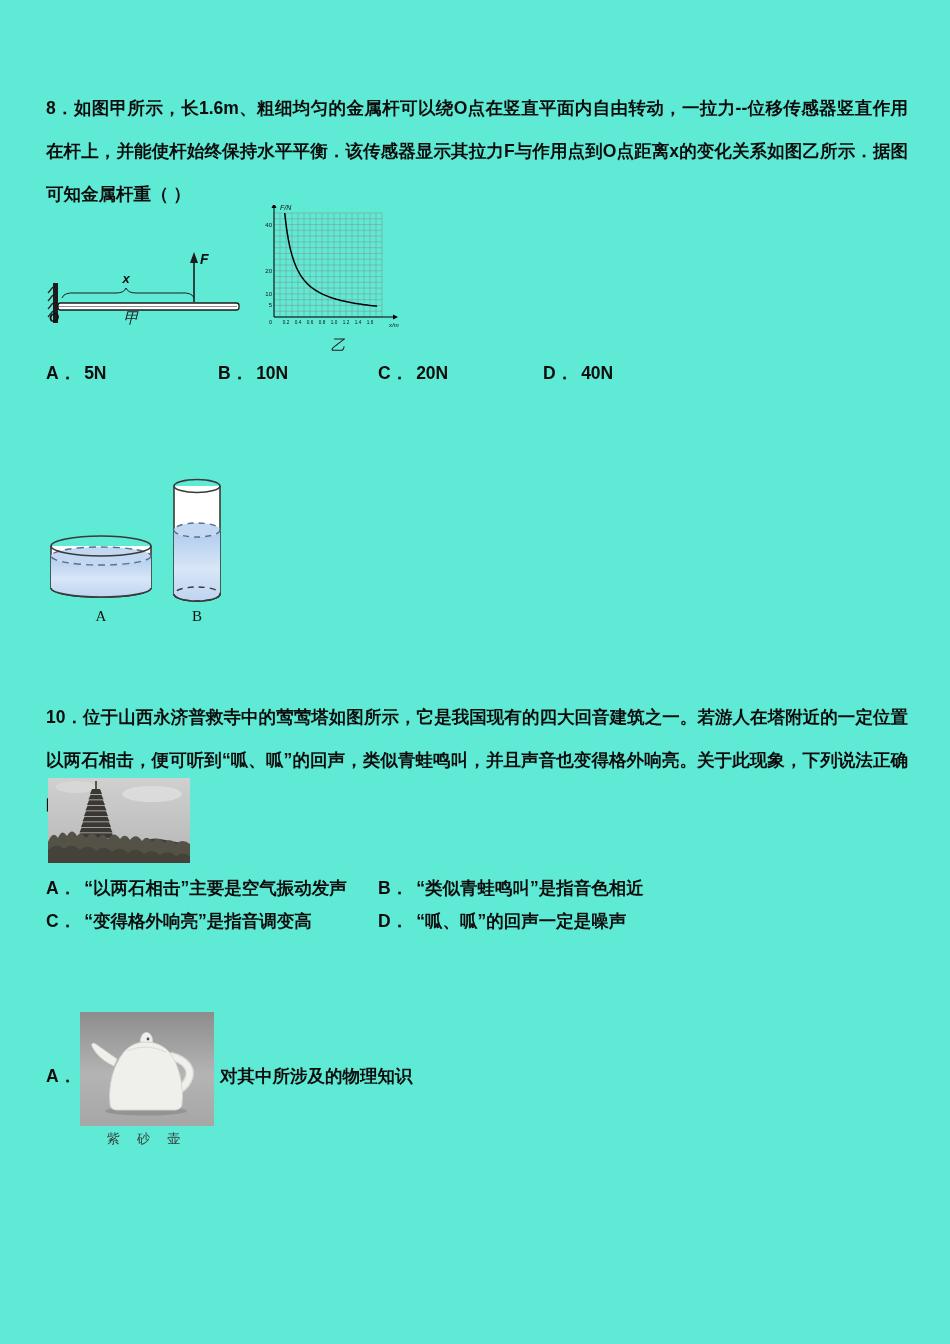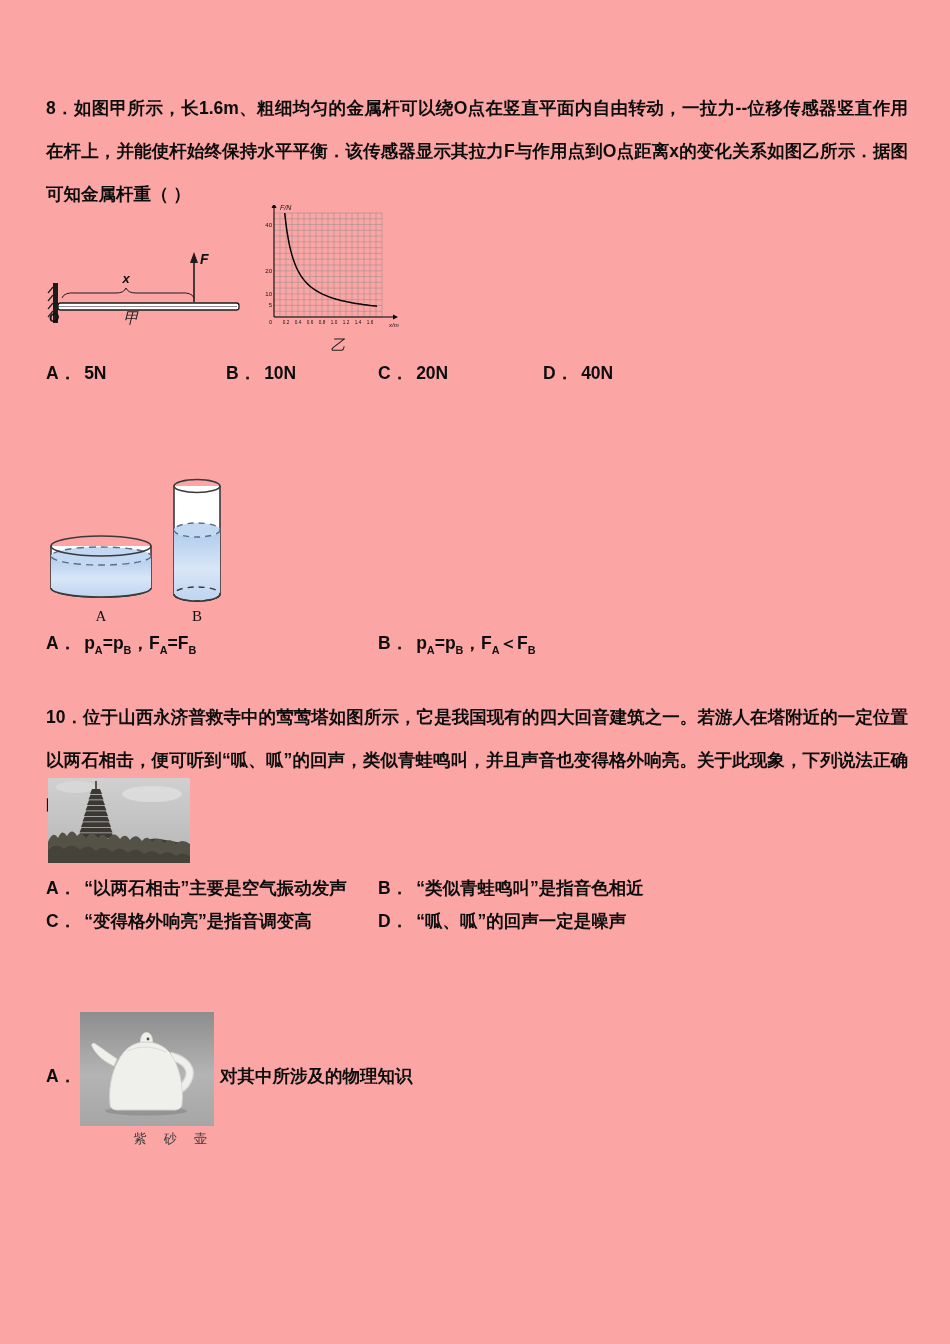--- a/index.html
+++ b/index.html
@@ -1,30 +1,30 @@
 <!DOCTYPE html>
 <html><head>
 <meta charset="utf-8">
 <style>
   html,body{margin:0;padding:0;background:#ffffff;}
   .page{
-    position:relative;width:950px;height:1344px;background:#fca5a5;
+    position:relative;width:950px;height:1344px;background:#5eead4;
     font-family:"Liberation Sans","DejaVu Sans",sans-serif;
     font-weight:700;color:#0d0d0d;overflow:hidden;
   }
   .para{position:absolute;left:46px;width:862px;font-size:17.5px;line-height:43px;text-align:justify;}
   .optrow{position:absolute;left:46px;width:862px;height:32px;font-size:17.5px;line-height:26px;text-align:right;}
   .opt{position:absolute;top:0;white-space:nowrap;}
   .opt .lbl{margin-right:8px;}
   sub{font-size:0.62em;}
   .fig{position:absolute;}
   .figcap{position:absolute;font-family:"Liberation Serif","DejaVu Serif",serif;font-weight:400;font-size:15px;font-style:italic;text-align:center;color:#222;}
   svg text{font-weight:400;fill:#111;}
   svg .itB{font-style:italic;font-weight:700;}
-  .photo-caption{position:absolute;font-family:"Liberation Serif","DejaVu Serif",serif;font-weight:400;font-size:13px;letter-spacing:7px;color:#3a3a3a;text-align:right;}
+  .photo-caption{position:absolute;font-family:"Liberation Serif","DejaVu Serif",serif;font-weight:400;font-size:13px;letter-spacing:7px;color:#3a3a3a;text-align:center;}
 </style>
 </head>
 <body>
 
 <div class="page">
 
   <div class="para" style="top:87px">8．如图甲所示，长1.6m、粗细均匀的金属杆可以绕O点在竖直平面内自由转动，一拉力--位移传感器竖直作用在杆上，并能使杆始终保持水平平衡．该传感器显示其拉力F与作用点到O点距离x的变化关系如图乙所示．据图可知金属杆重（ ）</div>
 
   <div class="fig" style="left:46px;top:205px;width:420px;height:160px">
 
@@ -108,21 +108,21 @@
         <text x="88" y="119" text-anchor="middle" font-size="4.6">1.2</text>
         <text x="99.99999999999999" y="119" text-anchor="middle" font-size="4.6">1.4</text>
         <text x="112" y="119" text-anchor="middle" font-size="4.6">1.6</text>
         <path d="M26.7,8.0L27.9,18.5L29.1,27.1L30.3,34.2L31.5,40.3L32.7,45.4L33.9,49.9L35.1,53.8L36.3,57.3L37.5,60.3L38.7,63.1L39.9,65.5L41.1,67.7L42.3,69.8L43.5,71.6L44.7,73.3L45.9,74.9L47.1,76.3L48.3,77.6L49.5,78.9L50.7,80.0L51.9,81.1L53.1,82.1L54.3,83.0L55.5,83.9L56.7,84.7L57.9,85.5L59.1,86.2L60.3,86.9L61.5,87.6L62.7,88.2L63.9,88.8L65.1,89.4L66.3,89.9L67.5,90.4L68.7,90.9L69.9,91.4L71.1,91.9L72.3,92.3L73.5,92.7L74.7,93.1L75.9,93.5L77.1,93.8L78.3,94.2L79.5,94.5L80.7,94.8L81.9,95.2L83.1,95.5L84.3,95.8L85.5,96.0L86.7,96.3L87.9,96.6L89.1,96.8L90.3,97.1L91.5,97.3L92.7,97.5L93.9,97.8L95.1,98.0L96.3,98.2L97.5,98.4L98.7,98.6L99.9,98.8L101.1,99.0L102.3,99.1L103.5,99.3L104.7,99.5L105.9,99.7L107.1,99.8L108.3,100.0L109.5,100.1L110.7,100.3L111.9,100.4L113.1,100.6L114.3,100.7L115.5,100.8L116.7,101.0L117.9,101.1L119.1,101.2" fill="none" stroke="#000" stroke-width="1.5"></path>
       </svg>
     <div class="figcap" style="left:262px;top:131px;width:60px">乙</div>
   </div>
 
   <div class="optrow" style="top:360px">
     <span class="opt" style="left:0"><span class="lbl">A．</span><span>5N</span></span>
-    <span class="opt" style="left:180px"><span class="lbl">B．</span><span>10N</span></span>
+    <span class="opt" style="left:172px"><span class="lbl">B．</span><span>10N</span></span>
     <span class="opt" style="left:332px"><span class="lbl">C．</span><span>20N</span></span>
     <span class="opt" style="left:497px"><span class="lbl">D．</span><span>40N</span></span>
   </div>
 
 
   <div class="fig" style="left:46px;top:476px;width:240px;height:150px">
     <svg viewBox="0 0 240 150" style="width:240px;height:150px">
       <defs>
         <linearGradient id="liq" x1="0" y1="0" x2="0" y2="1">
           <stop offset="0" stop-color="#aecbed"></stop>
@@ -145,24 +145,20 @@
         <ellipse cx="151" cy="54" rx="23" ry="7" fill="#c3d8f2" stroke="#5a6d87" stroke-width="1.4" stroke-dasharray="6 5"></ellipse>
         <ellipse cx="151" cy="118" rx="23" ry="7" fill="none" stroke="#3a3a3a" stroke-width="1.4" stroke-dasharray="6 5"></ellipse>
         <ellipse cx="151" cy="10" rx="23" ry="6.5" fill="none" stroke="#3a3a3a" stroke-width="1.6"></ellipse>
         <path d="M128,118 A23,7 0 0 0 174,118" fill="none" stroke="#3a3a3a" stroke-width="1.6"></path>
       </g>
       <text x="55" y="145" text-anchor="middle" font-size="15" font-family="Liberation Serif, DejaVu Serif, serif">A</text>
       <text x="151" y="145" text-anchor="middle" font-size="15" font-family="Liberation Serif, DejaVu Serif, serif">B</text>
     </svg>
   </div>
 
-  <div class="optrow" style="top:630px">
-    <span class="opt" style="left:0"><span class="lbl">A．</span><span>p<sub>A</sub>=p<sub>B</sub>，F<sub>A</sub>=F<sub>B</sub></span></span>
-    <span class="opt" style="left:332px"><span class="lbl">B．</span><span>p<sub>A</sub>=p<sub>B</sub>，F<sub>A</sub>＜F<sub>B</sub></span></span>
-  </div>
   <div class="optrow" style="top:664px">
   </div>
 
   <div class="para" style="top:696px">10．位于山西永济普救寺中的莺莺塔如图所示，它是我国现有的四大回音建筑之一。若游人在塔附近的一定位置以两石相击，便可听到“呱、呱”的回声，类似青蛙鸣叫，并且声音也变得格外响亮。关于此现象，下列说法正确的是(　)</div>
 
   <div class="fig" style="left:48px;top:778px;width:142px;height:85px">
     <svg viewBox="0 0 142 85" style="width:142px;height:85px">
       <defs>
         <linearGradient id="sky" x1="0" y1="0" x2="0" y2="1">
           <stop offset="0" stop-color="#d0d0d0"></stop>

